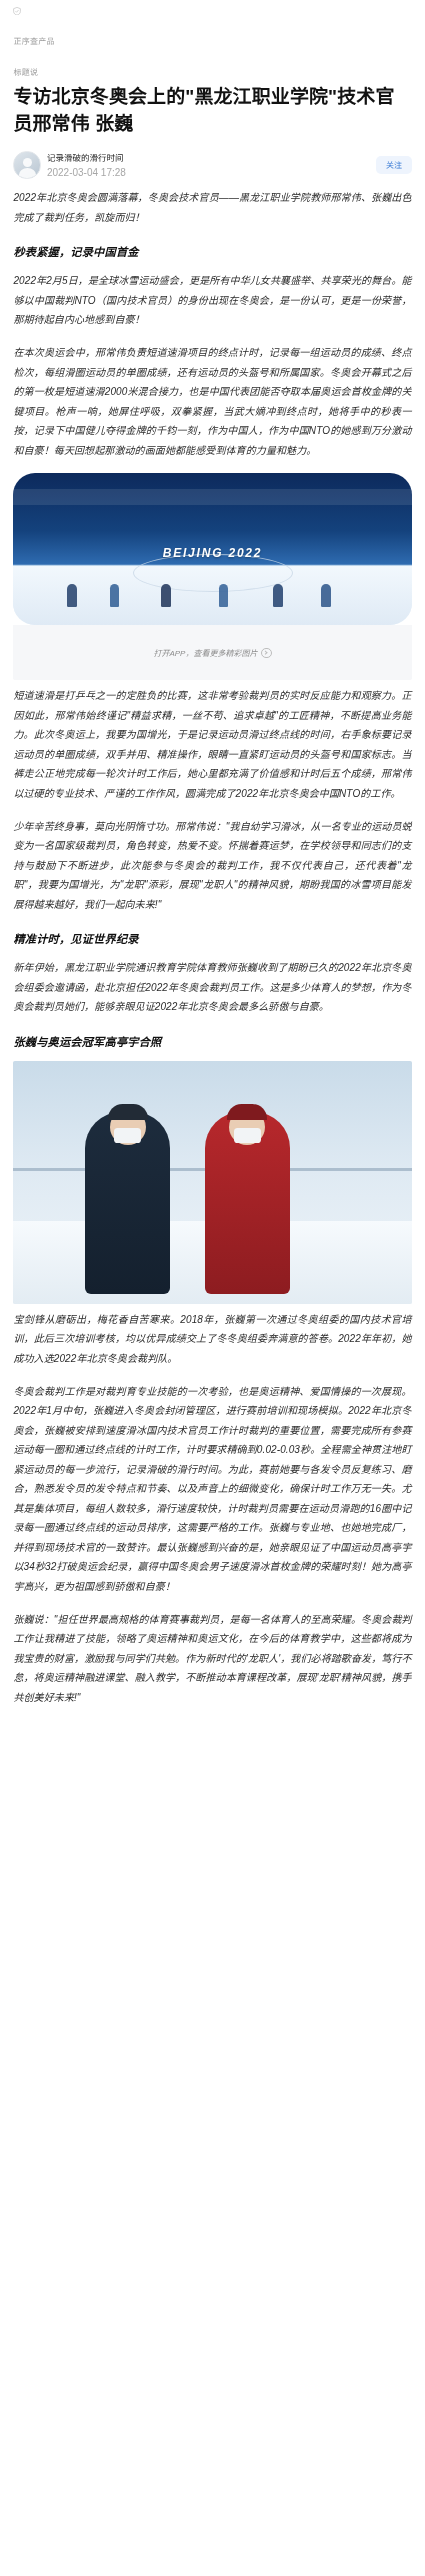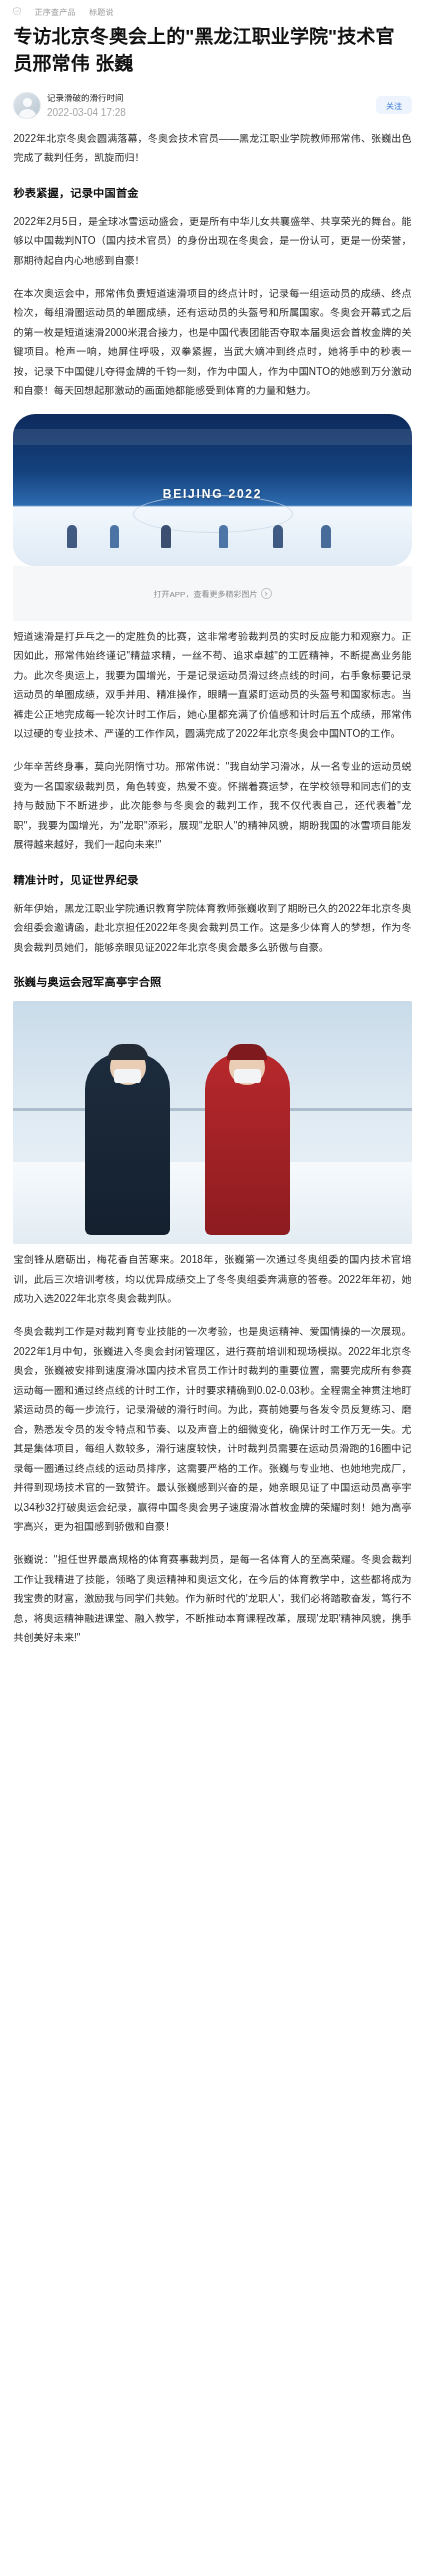--- a/index.html
+++ b/index.html
@@ -18,24 +18,25 @@
     width: 425px;
     box-sizing: border-box;
     background: #fff;
     position: relative;
   }
 
   
   .topbar {
     display: flex;
     align-items: flex-start;
-    gap: 13px;
+    gap: 20px;
     padding: 6px 13.4px 1.2px 13.4px;
     font-size: 8px;
     color: #9c9c9c;
+    flex-direction: column;
   }
   .topbar .shield {
     width: 8px;
     height: 8.5px;
     flex: none;
     position: relative;
     top: 0.6px;
   }
   .topbar-text { letter-spacing: 0.3px; }
 
@@ -113,21 +114,21 @@
     font-size: 8px;
     color: #3a7bd5;
     background: #eef4fd;
     border: none;
     border-radius: 5px;
     padding: 3.6px 9.7px;
     cursor: pointer;
   }
 
   
-  .content { padding: 0 13.4px 18px 13.4px; }
+  .content { padding: 0 13.4px 18px 13.4px; font-style: italic; }
   p.para {
     font-size: 10px;
     line-height: 1.95;
     color: #2b2b2b;
     margin: 0 0 13.4px 0;
     text-align: justify;
     letter-spacing: 0.1px;
   }
   h2.sub {
     font-size: 11.2px;

